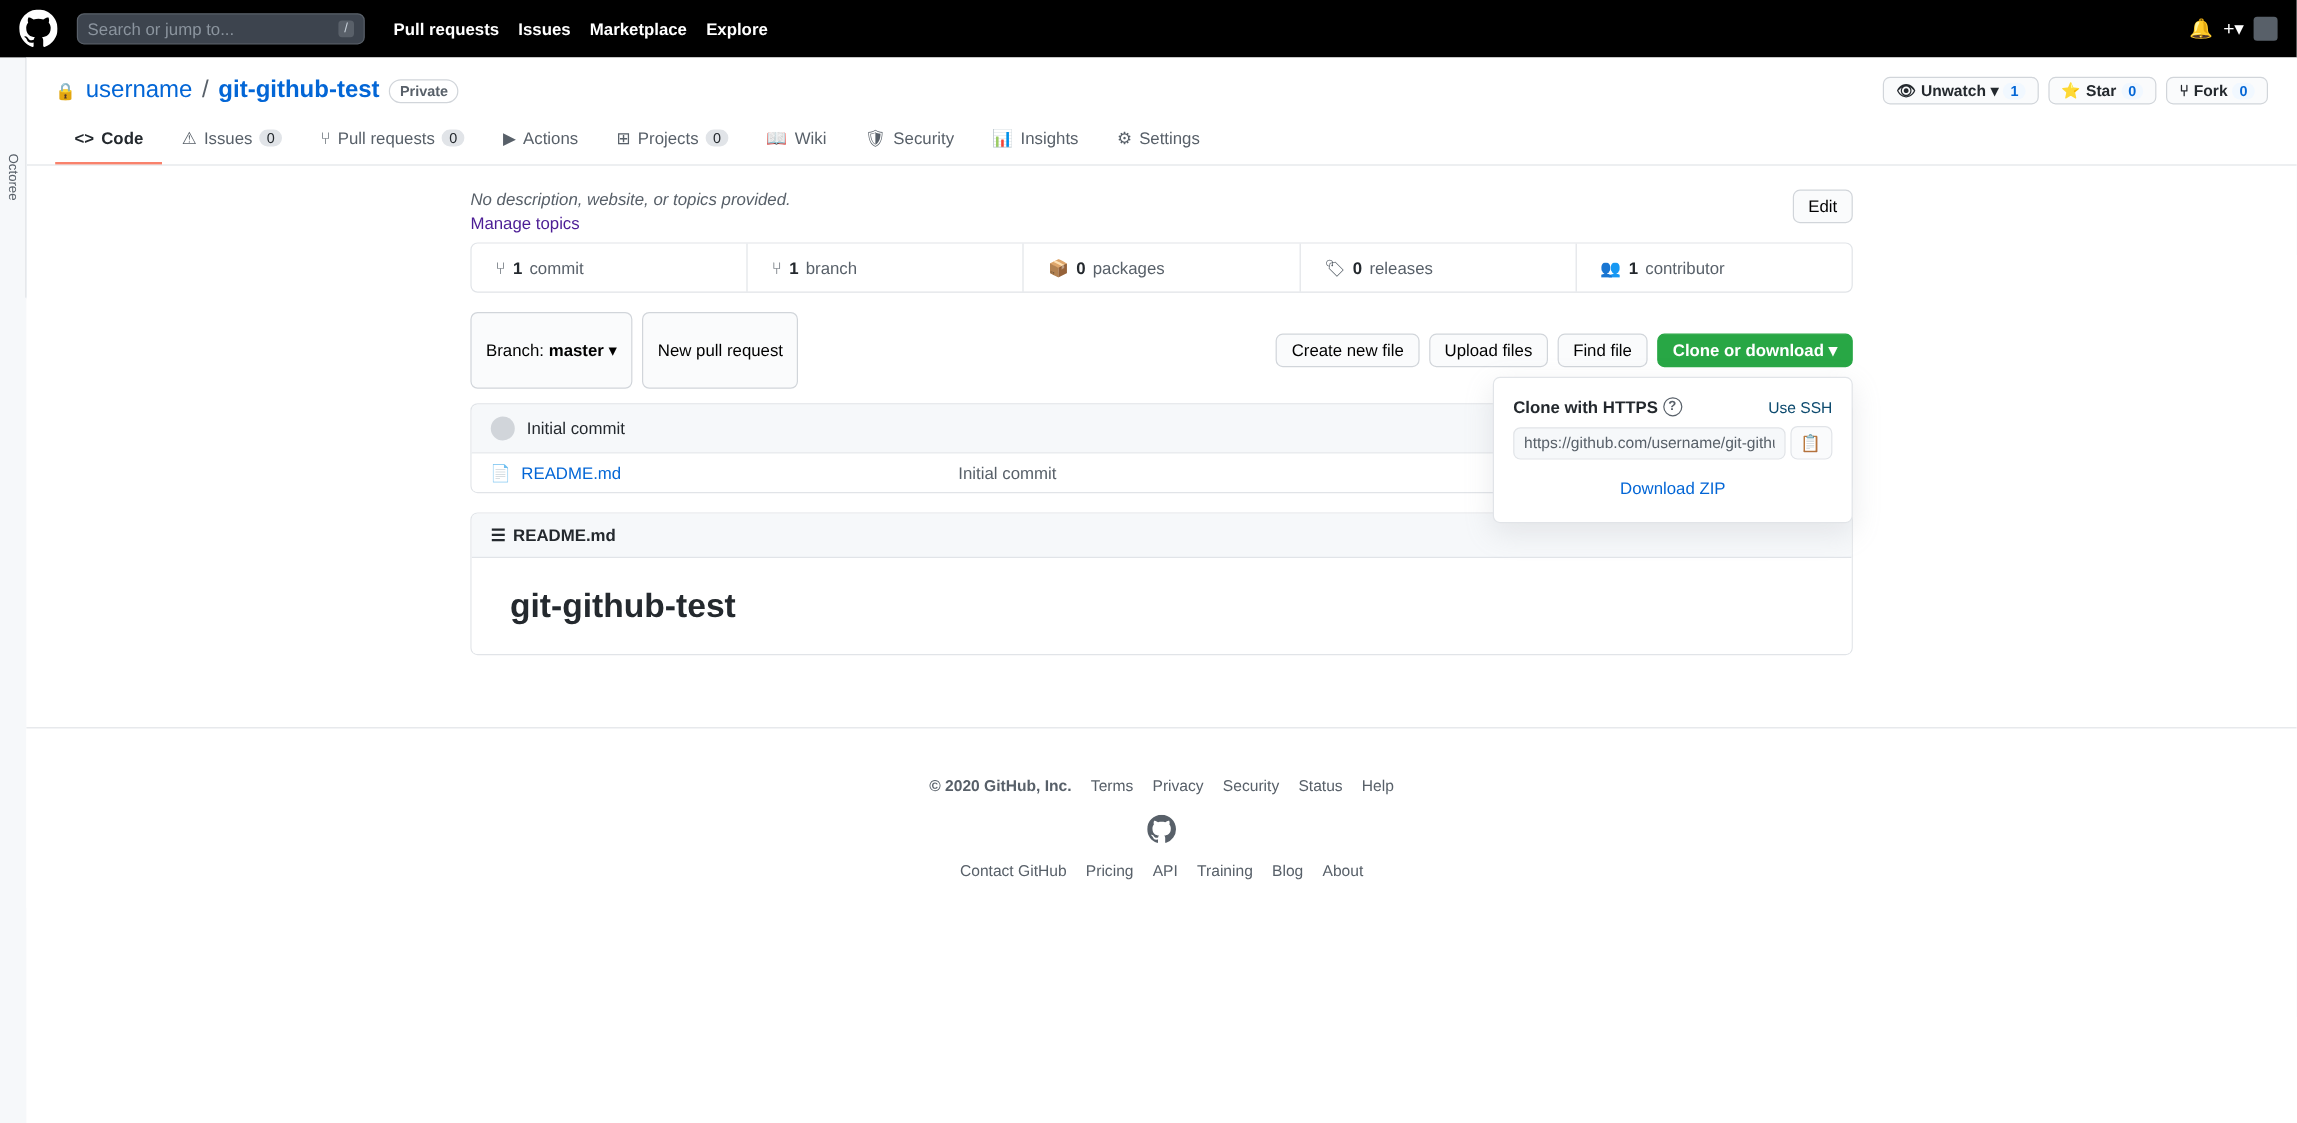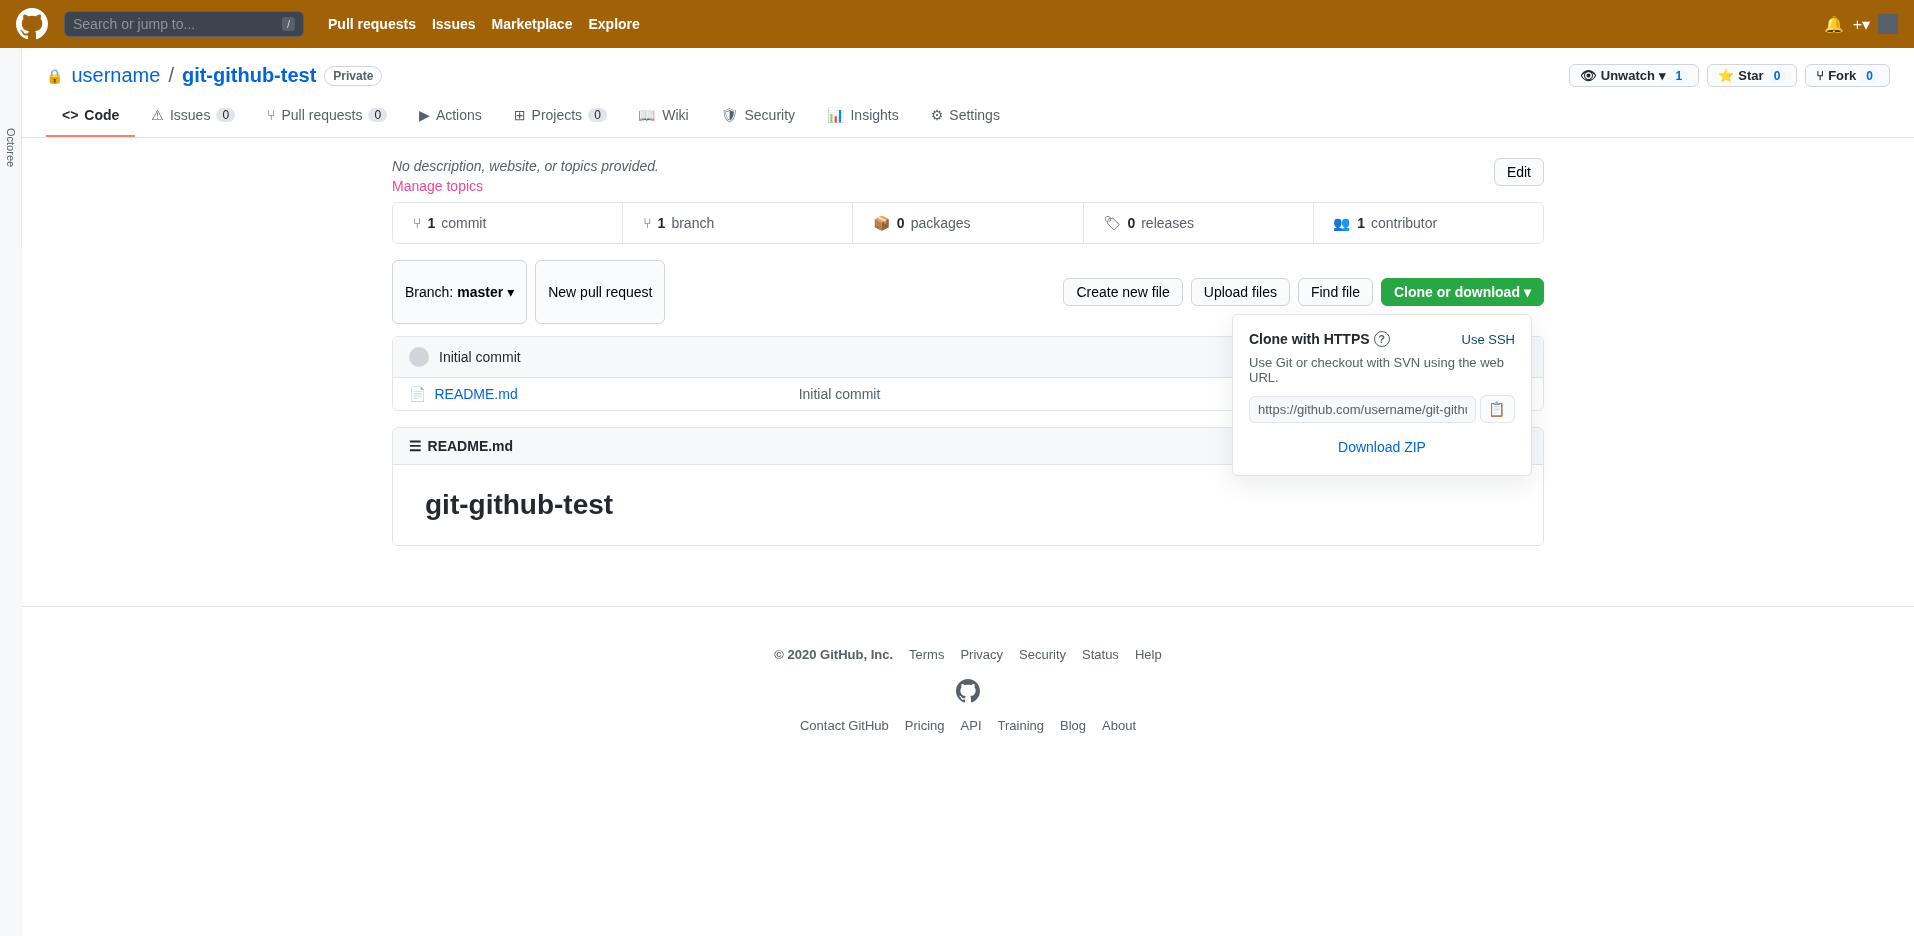--- a/index.html
+++ b/index.html
@@ -1,20 +1,20 @@
 <!DOCTYPE html>
 <html><head>
   <meta charset="utf-8">
   <style>
     * { box-sizing: border-box; margin: 0; padding: 0; }
     body { font-family: -apple-system, BlinkMacSystemFont, "Segoe UI", Helvetica, Arial, sans-serif; font-size: 14px; color: #24292e; background: #f6f8fa; }
 
     
     .top-nav {
-      background: #a16207;
+      background: #000000;
       display: flex;
       align-items: center;
       padding: 0 16px;
       height: 48px;
       gap: 16px;
     }
     .top-nav .logo { color: white; font-size: 24px; cursor: pointer; display: flex; align-items: center; }
     .top-nav .search-box {
       background: #3d444e;
       border: 1px solid #596069;
@@ -154,21 +154,21 @@
     }
 
     
     .desc-row {
       display: flex;
       align-items: flex-start;
       justify-content: space-between;
       margin-bottom: 8px;
     }
     .desc-text { color: #586069; font-size: 14px; font-style: italic; }
-    .manage-link { color: #ec4899; font-size: 14px; text-decoration: none; display: block; margin-top: 4px; }
+    .manage-link { color: #4c1d95; font-size: 14px; text-decoration: none; display: block; margin-top: 4px; }
     .btn-edit {
       padding: 5px 12px;
       border: 1px solid #d1d5da;
       border-radius: 6px;
       background: #fafbfc;
       font-size: 14px;
       cursor: pointer;
     }
 
     
@@ -295,21 +295,21 @@
       font-size: 28px;
       font-weight: 700;
       border-bottom: none;
       margin: 0;
     }
 
     
     .clone-dropdown {
       position: absolute;
       top: 36px;
-      right: 12px;
+      right: 0;
       width: 300px;
       background: white;
       border: 1px solid #e1e4e8;
       border-radius: 6px;
       box-shadow: 0 8px 24px rgba(149,157,165,0.2);
       z-index: 100;
       padding: 16px;
     }
     .clone-dropdown-header {
       display: flex;
@@ -549,21 +549,20 @@
           </button>
 
           <div class="clone-dropdown">
             <div class="clone-dropdown-header">
               <span class="clone-title">
                 <span>Clone with HTTPS</span>
                 <span style="width:16px;height:16px;border:1px solid #586069;border-radius:50%;font-size:11px;display:inline-flex;align-items:center;justify-content:center;cursor:pointer;color:#586069;">?</span>
               </span>
               <a href="#" class="use-ssh-link">Use SSH</a>
             </div>
-            <p class="clone-desc">Use Git or checkout with SVN using the web URL.</p>
             <div class="clone-url-row">
               <input type="text" class="clone-url-input" value="https://github.com/username/git-github-test.git" readonly="" style="color: rgb(88, 96, 105); background: rgb(246, 248, 250);">
               <button class="clone-copy-btn">
                 <span>📋</span>
               </button>
             </div>
             <a href="#" class="download-zip">Download ZIP</a>
           </div>
         </div>
       </div>

